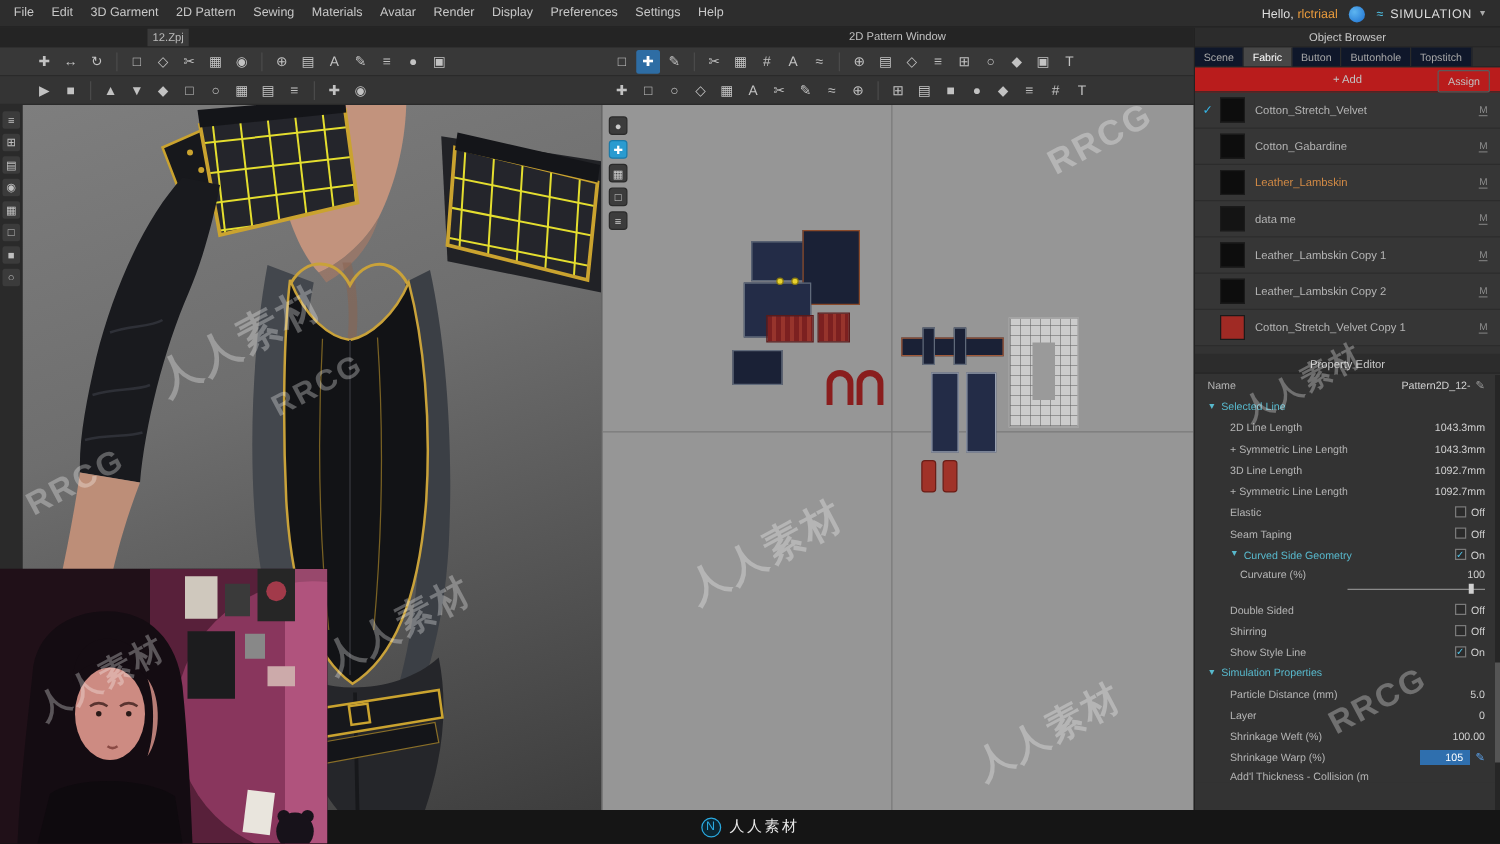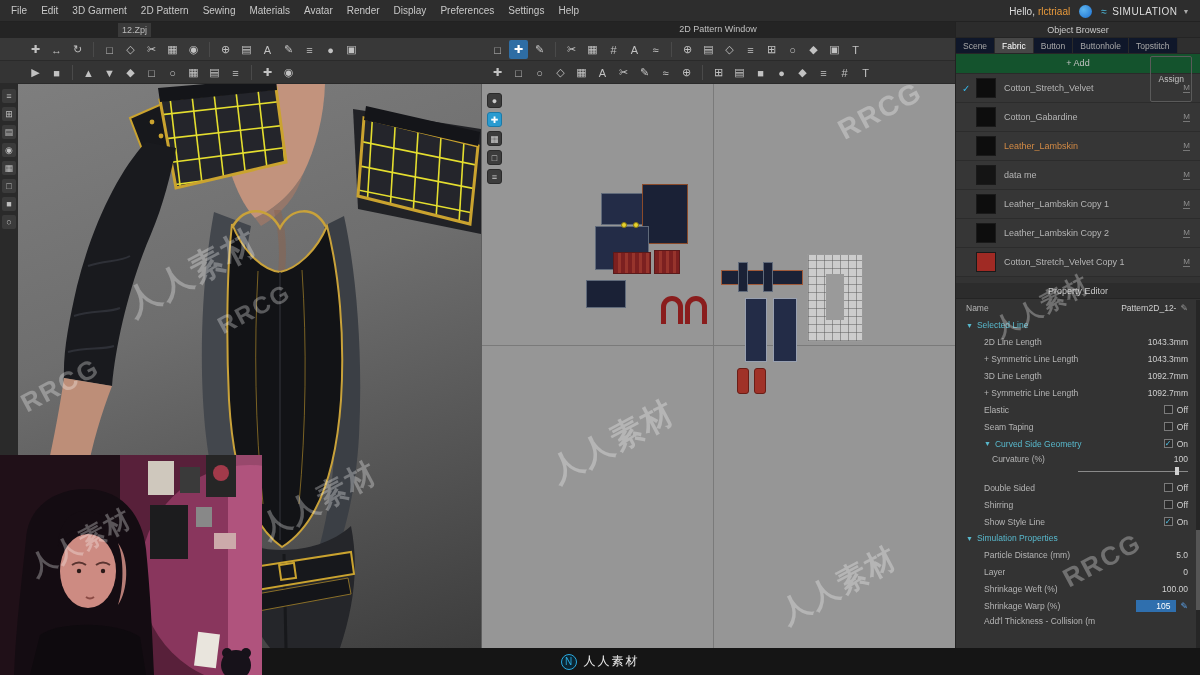--- a/index.html
+++ b/index.html
@@ -58,23 +58,23 @@
   .redp{background:#a03228;border:1px solid #6a1d16;border-radius:3px}
   .dotY{position:absolute;width:6px;height:6px;border-radius:50%;background:#e8d22e;border:1px solid #8a7a10}
 
   
   #rightpanel{position:absolute;left:955px;top:22px;width:245px;height:626px;background:#333;z-index:6;border-left:1px solid #222;font-size:9px}
   .panel-header{height:16px;line-height:16px;text-align:center;background:#2c2c2c;color:#c9c9c9;font-size:9px;border-bottom:1px solid #242424}
   .mt{margin-top:6px}
   #ob-tabs{height:16px;display:flex;background:#2f2f2f;border-bottom:1px solid #262626}
   .ob-tab{padding:0 7px;line-height:16px;font-size:8.5px;color:#a8a8a8;background:#0f172a;border-right:1px solid #2a2a2a}
   .ob-tab.active{background:#474747;color:#fff}
-  #add-row{height:20px;position:relative;background:#14532d;border-bottom:1px solid #2a2a2a}
+  #add-row{height:20px;position:relative;background:#b91c1c;border-bottom:1px solid #2a2a2a}
   #add-btn{position:absolute;left:50%;top:4px;transform:translateX(-50%);color:#c2c2c2}
-  #assign-btn{position:absolute;right:8px;top:2px;border:1px solid #5a5a5a;padding:17px 7px;border-radius:2px;color:#c2c2c2;font-size:8.5px}
+  #assign-btn{position:absolute;right:8px;top:2px;border:1px solid #5a5a5a;padding:3px 7px;border-radius:2px;color:#c2c2c2;font-size:8.5px}
   #fab-list{background:#363636}
   .fab-row{height:29px;display:flex;align-items:center;padding:0 6px;border-bottom:1px solid #2c2c2c}
   .fab-check{width:14px;color:#35b6e8;font-size:10px}
   .fab-swatch{width:20px;height:20px;border:1px solid #1a1a1a;margin-right:8px;flex:none}
   .fab-name{flex:1;color:#b5b5b5;font-size:9px;white-space:nowrap;overflow:hidden}
   .fab-row.hl .fab-name{color:#d28a45}
   .fab-badge{color:#8f8f8f;font-size:8px;margin-right:4px;border-bottom:1px solid #777}
   #prop-rows{background:#333}
   .prow{display:flex;align-items:center;height:17px;padding:0 12px 0 28px;font-size:8.5px;color:#b5b5b5}
   .prow-name{height:18px;display:flex;align-items:center;padding:0 12px 0 10px;font-size:8.5px;color:#b5b5b5}

